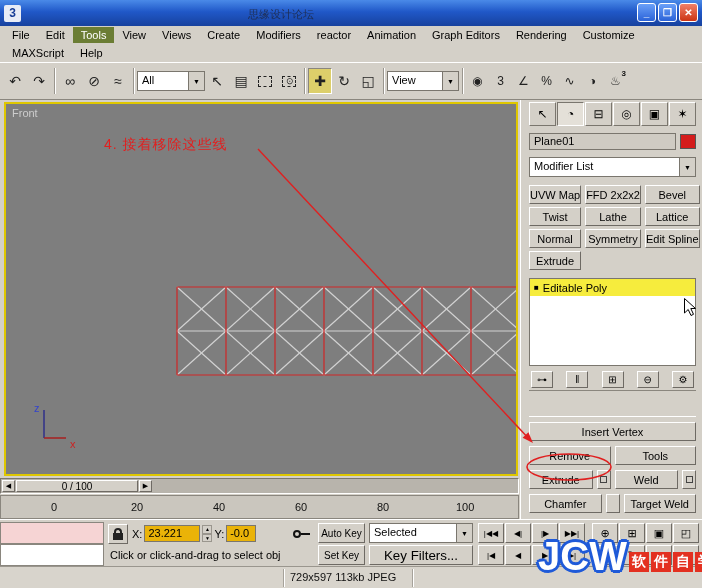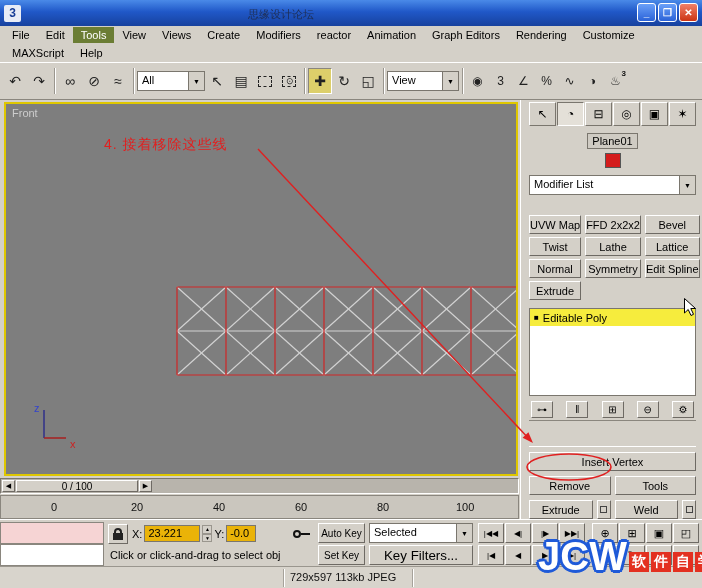--- a/index.html
+++ b/index.html
@@ -54,24 +54,24 @@
   .axis { position:absolute; left:18px; bottom:24px; pointer-events:none; }
   .annotation { position:absolute; left:98px; top:32px; color:#e21f1f; font-size:14px; letter-spacing:1px; white-space:nowrap; }
 
   
   .cpanel { position:absolute; left:520px; top:100px; width:182px; height:419px; background:#d4d0c8;
     border-left:1px solid #fff; overflow:hidden; padding:2px 6px 0 8px; }
   .tabs { display:flex; gap:1px; height:25px; margin-bottom:6px; }
   .tab { flex:1; height:24px; border:1px solid; border-color:#fff #7a766e #7a766e #fff; background:#d4d0c8;
     display:flex; align-items:center; justify-content:center; font-size:12px; }
   .tab.active { border-color:#7a766e #fff #fff #7a766e; background:#e4e0d8; }
-  .namerow { display:flex; gap:4px; margin-bottom:7px; align-items:center;flex-direction:column; }
+  .namerow { display:flex; gap:4px; margin-bottom:7px; align-items:center; }
   .namefield { flex:1; height:17px; background:#cfcbc3; border:1px solid #7a766e; padding:1px 4px; font-size:11px; }
   .swatch { width:16px; height:15px; border:1px solid #555; flex:none; }
-  .modlist { margin-bottom:20px; }
+  .modlist { margin-bottom:8px; }
   .mgrid { display:grid; grid-template-columns:1fr 1fr 1fr; gap:3px 4px; margin-bottom:8px; }
   .pbtn { height:19px; background:#d4d0c8; border:1px solid; border-color:#fff #6e6a64 #6e6a64 #fff;
     font-size:11px; display:flex; align-items:center; justify-content:center; white-space:nowrap; font-family:inherit; }
   .stack { height:88px; background:#fff; border:1px solid #7a766e; margin-bottom:4px; }
   .stackrow { height:17px; background:#f6ec3d; display:flex; align-items:center; gap:4px; padding:0 4px; font-size:11px; }
   .bullet { font-size:8px; }
   .sicons { display:flex; justify-content:space-between; padding:1px 2px 2px 2px; border-bottom:1px solid #8a867e; }
   .sicon { width:22px; height:17px; background:#d4d0c8; border:1px solid; border-color:#fff #6e6a64 #6e6a64 #fff;
     font-size:10px; display:flex; align-items:center; justify-content:center; }
   .editarea { margin-top:25px; border-top:1px solid #fff; padding-top:5px; display:flex; flex-direction:column; gap:5px; }

